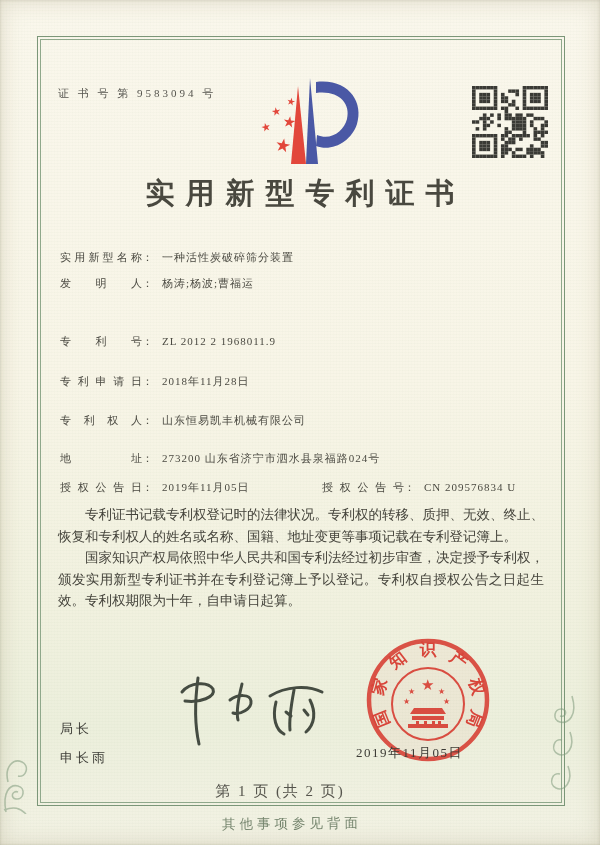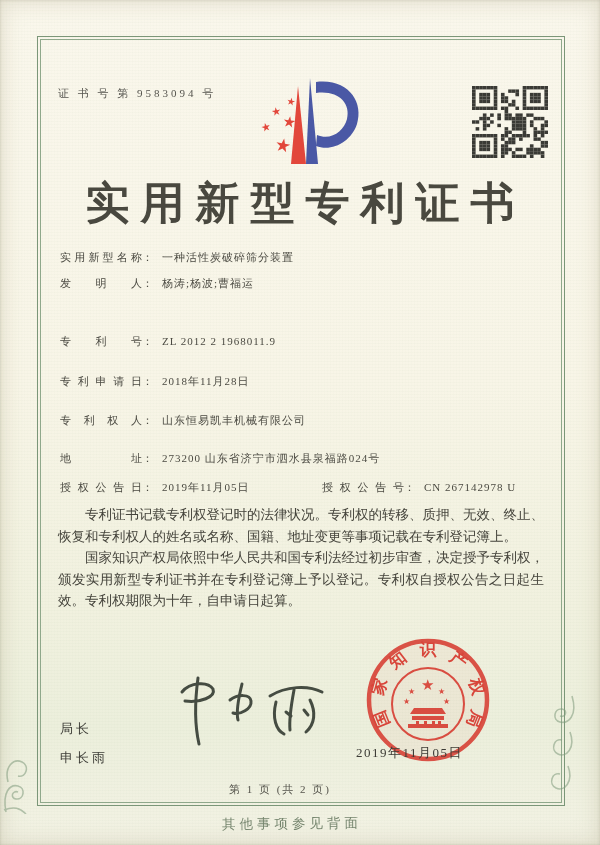--- a/index.html
+++ b/index.html
@@ -12,37 +12,37 @@
   .texture{position:absolute;inset:0;pointer-events:none;
     background:repeating-linear-gradient(0deg,rgba(130,160,120,.03) 0 1px,transparent 1px 3px),
                repeating-linear-gradient(90deg,rgba(130,160,120,.02) 0 1px,transparent 1px 3px);}
   .frame{position:absolute;left:37px;top:36px;width:526px;height:768px;
     border:1px solid #7b9678;}
   .frame::before{content:"";position:absolute;inset:2px;border:1px solid #8fa88b;}
   .cert-no{position:absolute;left:58px;top:86px;font-size:11px;letter-spacing:3px;color:#55544e;}
   .logo{position:absolute;left:236px;top:70px;width:132px;height:102px;}
   .qr{position:absolute;left:472px;top:86px;width:76px;height:72px;}
   .title{position:absolute;left:0;top:174px;width:100%;text-align:center;
-    font-size:44px;font-weight:600;letter-spacing:11px;color:#49483f;text-indent:11px;}
+    font-size:29px;font-weight:600;letter-spacing:11px;color:#49483f;text-indent:11px;}
   .fields{position:absolute;left:60px;top:0;width:486px;}
   .field{position:absolute;left:0;font-size:11px;color:#4b4a42;white-space:nowrap;}
   .flabel{display:inline-block;width:82px;text-align:justify;text-align-last:justify;text-justify:inter-character;}
   .colon{display:inline-block;margin-right:9px;}
   .fvalue{letter-spacing:1px;}
   .grant2{position:absolute;left:262px;top:0;}
   .body-text{position:absolute;left:58px;top:504px;width:486px;font-size:13.5px;
     line-height:21.5px;color:#45443c;text-align:justify;}
   .body-text p{margin:0;text-indent:2em;}
   .signer{position:absolute;left:60px;top:690px;font-size:13px;letter-spacing:3px;
     line-height:29px;color:#3e3e38;font-family:"Liberation Sans","DejaVu Sans",sans-serif;margin-top:24px;}
   .signature{position:absolute;left:158px;top:668px;width:180px;height:86px;}
   .seal{position:absolute;left:350px;top:618px;width:156px;height:166px;}
   .seal-date{position:absolute;left:356px;top:744px;font-size:13px;letter-spacing:1.5px;color:#3c3b35;}
   .footer{position:absolute;left:0;top:782px;width:560px;text-align:center;
-    font-size:11px;letter-spacing:2px;color:#55544c;}
+    font-size:15px;letter-spacing:2px;color:#55544c;}
   .back-note{position:absolute;left:222px;top:815px;font-size:13.5px;letter-spacing:4px;
     color:#5f7259;transform:rotate(-.6deg);opacity:.85;}
   .flourish{position:absolute;pointer-events:none;opacity:.55;}
   .fl-left{left:0px;top:722px;}
   .fl-right{left:534px;top:688px;}
 </style>
 </head>
 <body>
 
 <div class="page">
@@ -308,21 +308,21 @@
     </div>
     <div class="field" style="top:413px">
       <span class="flabel">专利权人</span><span class="colon">：</span><span class="fvalue">山东恒易凯丰机械有限公司</span>
     </div>
     <div class="field" style="top:451px">
       <span class="flabel">地址</span><span class="colon">：</span><span class="fvalue">273200 山东省济宁市泗水县泉福路024号</span>
     </div>
     <div class="field" style="top:480px">
       <span class="flabel">授权公告日</span><span class="colon">：</span><span class="fvalue">2019年11月05日</span>
       <span class="grant2">
-        <span class="flabel">授权公告号</span><span class="colon">：</span><span class="fvalue">CN 267142978 U</span>
+        <span class="flabel">授权公告号</span><span class="colon">：</span><span class="fvalue">CN 209576834 U</span>
       </span>
     </div>
   </div>
 
   <div class="body-text">
     <p>专利证书记载专利权登记时的法律状况。专利权的转移、质押、无效、终止、恢复和专利权人的姓名或名称、国籍、地址变更等事项记载在专利登记簿上。</p>
     <p>国家知识产权局依照中华人民共和国专利法经过初步审查，决定授予专利权，颁发实用新型专利证书并在专利登记簿上予以登记。专利权自授权公告之日起生效。专利权期限为十年，自申请日起算。</p>
   </div>
 
   <div class="signer">

